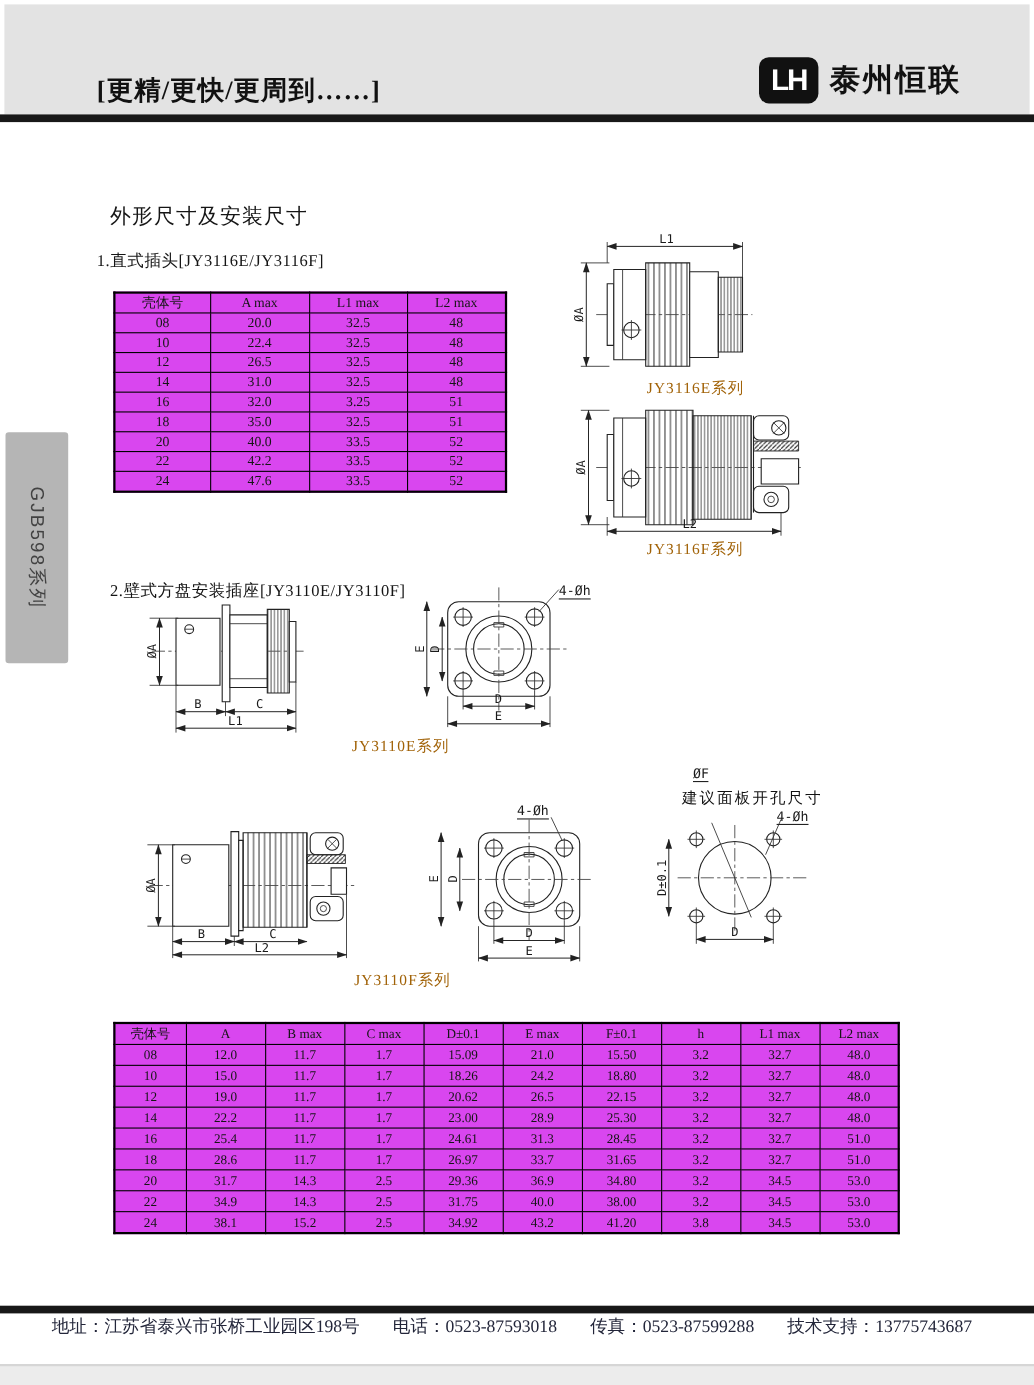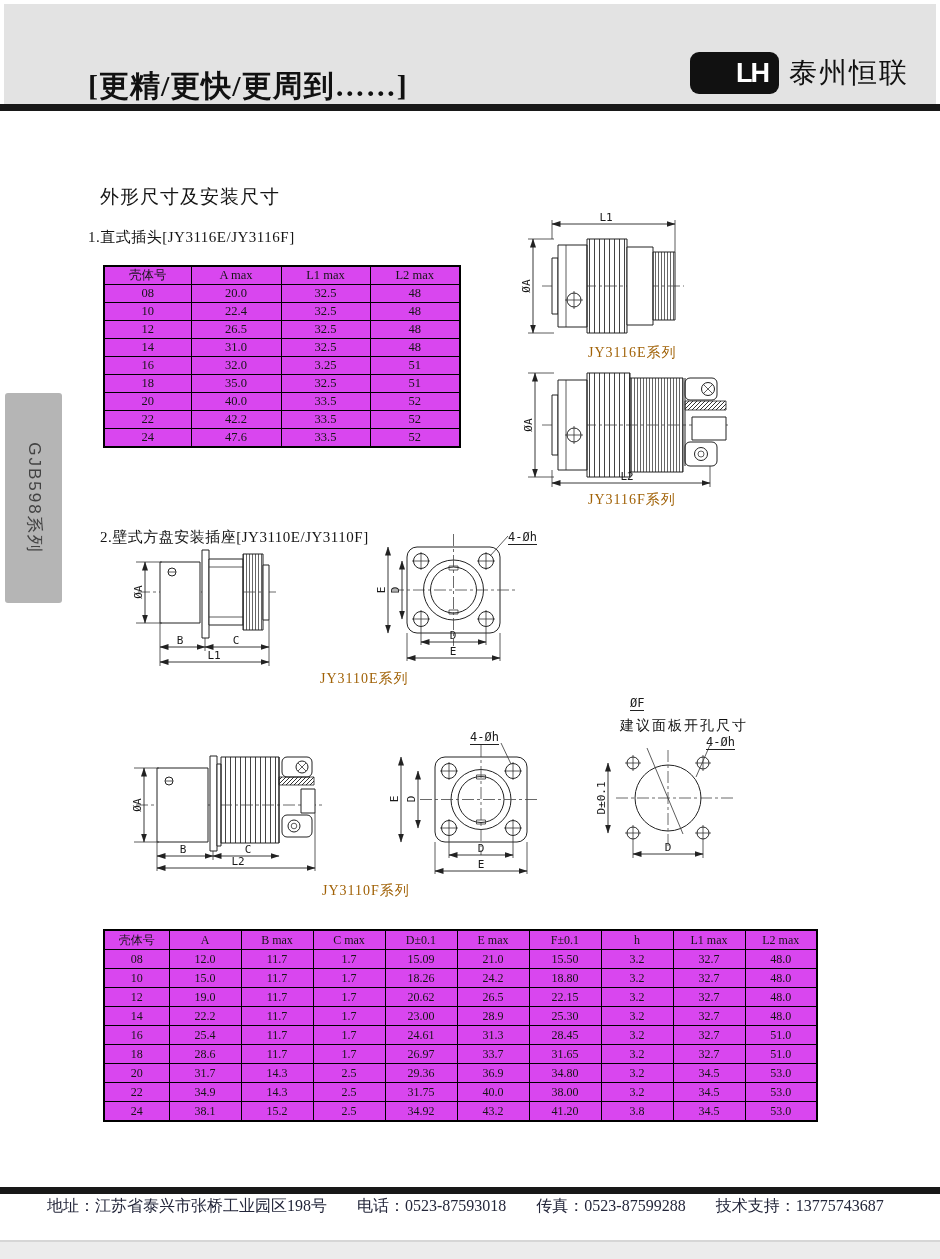--- a/index.html
+++ b/index.html
@@ -2,28 +2,28 @@
 <html><head>
 <meta charset="utf-8">
 <style>
   html,body{margin:0;padding:0;background:#fff;}
   .page{position:relative;width:940px;height:1259px;background:#fff;overflow:hidden;
         font-family:"Liberation Serif","DejaVu Serif",serif;color:#151515;}
   .abs{position:absolute;}
 
   
   .header{left:4px;top:4px;width:932px;height:100px;background:#e3e3e3;}
-  .slogan{left:84px;top:62px;font-size:30px;font-weight:bold;letter-spacing:1px;color:#111;}
+  .slogan{left:84px;top:62px;font-size:24px;font-weight:bold;letter-spacing:1px;color:#111;}
   .logo{left:686px;top:48px;display:flex;align-items:center;}
   .logo-mark{width:54px;height:42px;background:#111;border-radius:9px;color:#fff;
              display:flex;align-items:center;justify-content:center;
              font-family:"Liberation Sans","DejaVu Sans",sans-serif;
-             font-weight:bold;font-size:27px;letter-spacing:-2px;padding-left:35px;}
+             font-weight:bold;font-size:27px;letter-spacing:-2px;}
   .brand{margin-left:10px;font-family:"Liberation Sans","DejaVu Sans",sans-serif;
-         font-weight:normal;font-size:28px;letter-spacing:2px;color:#111;}
+         font-weight:bold;font-size:28px;letter-spacing:2px;color:#111;}
   .bar{left:0;width:940px;height:7px;background:#181818;}
   .bar-top{top:104px;}
   .bar-bottom{top:1187px;}
   .bottom-band{left:0;top:1240px;width:940px;height:19px;background:#ececec;border-top:2px solid #d6d6d6;}
 
   
   .sidebar{left:5px;top:393px;width:57px;height:210px;background:#b5b5b5;border-radius:3px;}
   .sidebar span{position:absolute;left:50%;top:50%;transform:translate(-50%,-50%) rotate(90deg);
         white-space:nowrap;font-family:"Liberation Sans","DejaVu Sans",sans-serif;
         font-size:17px;color:#424242;letter-spacing:2px;}

